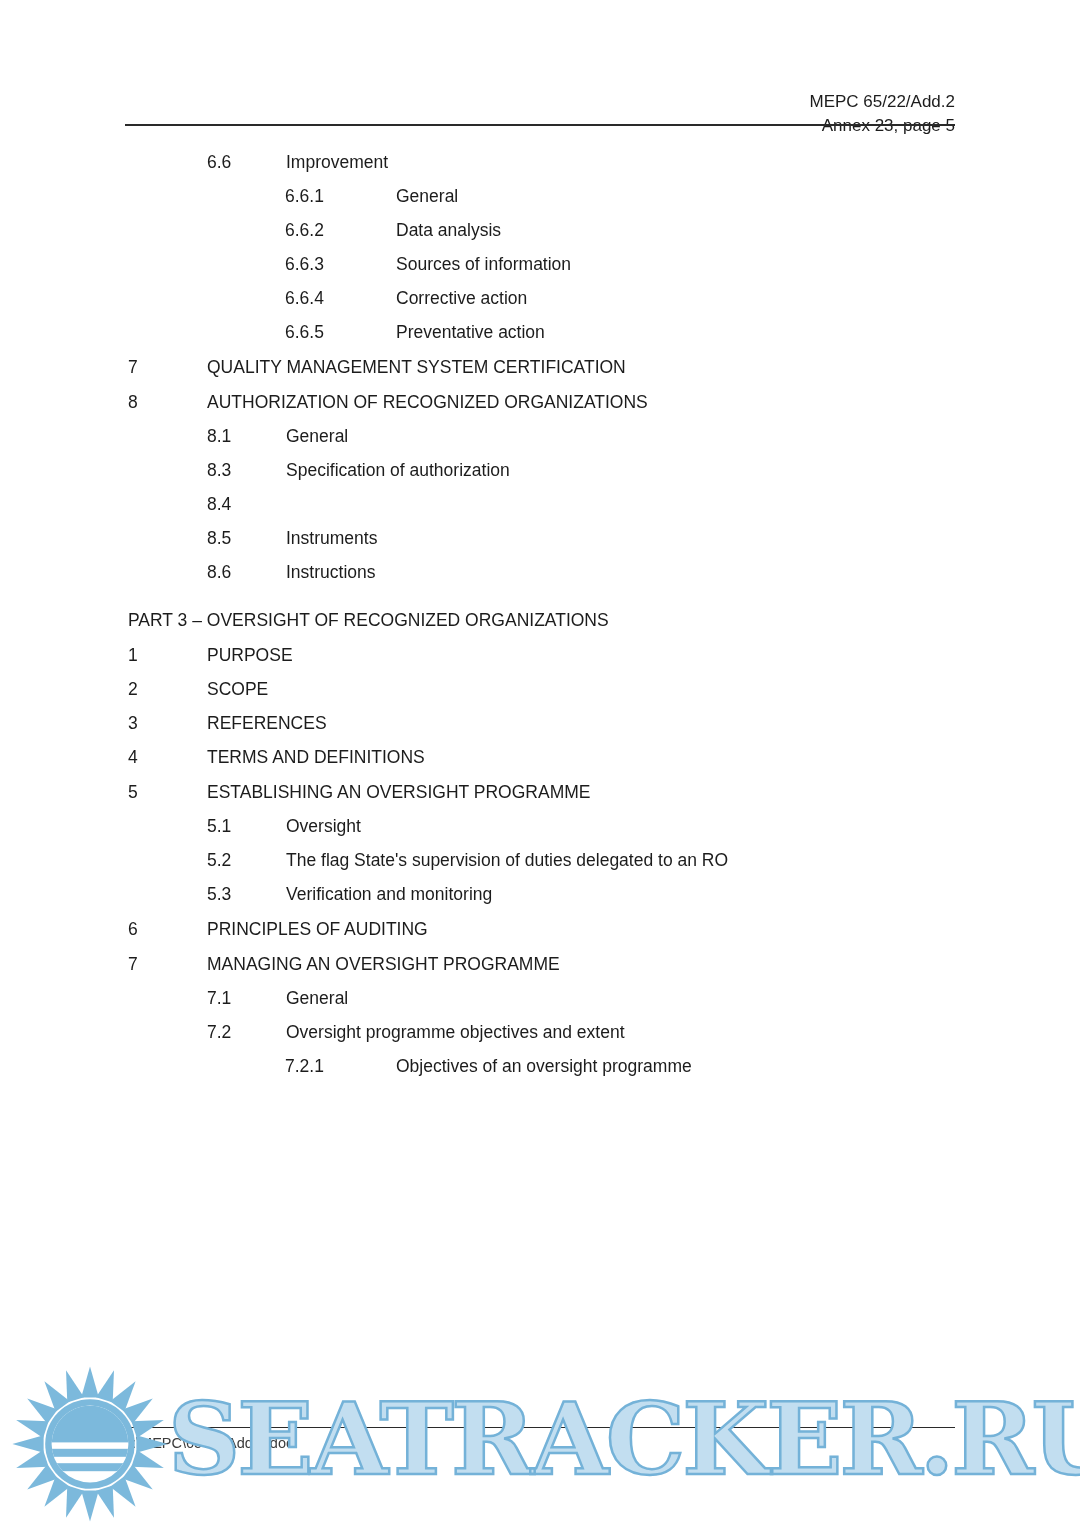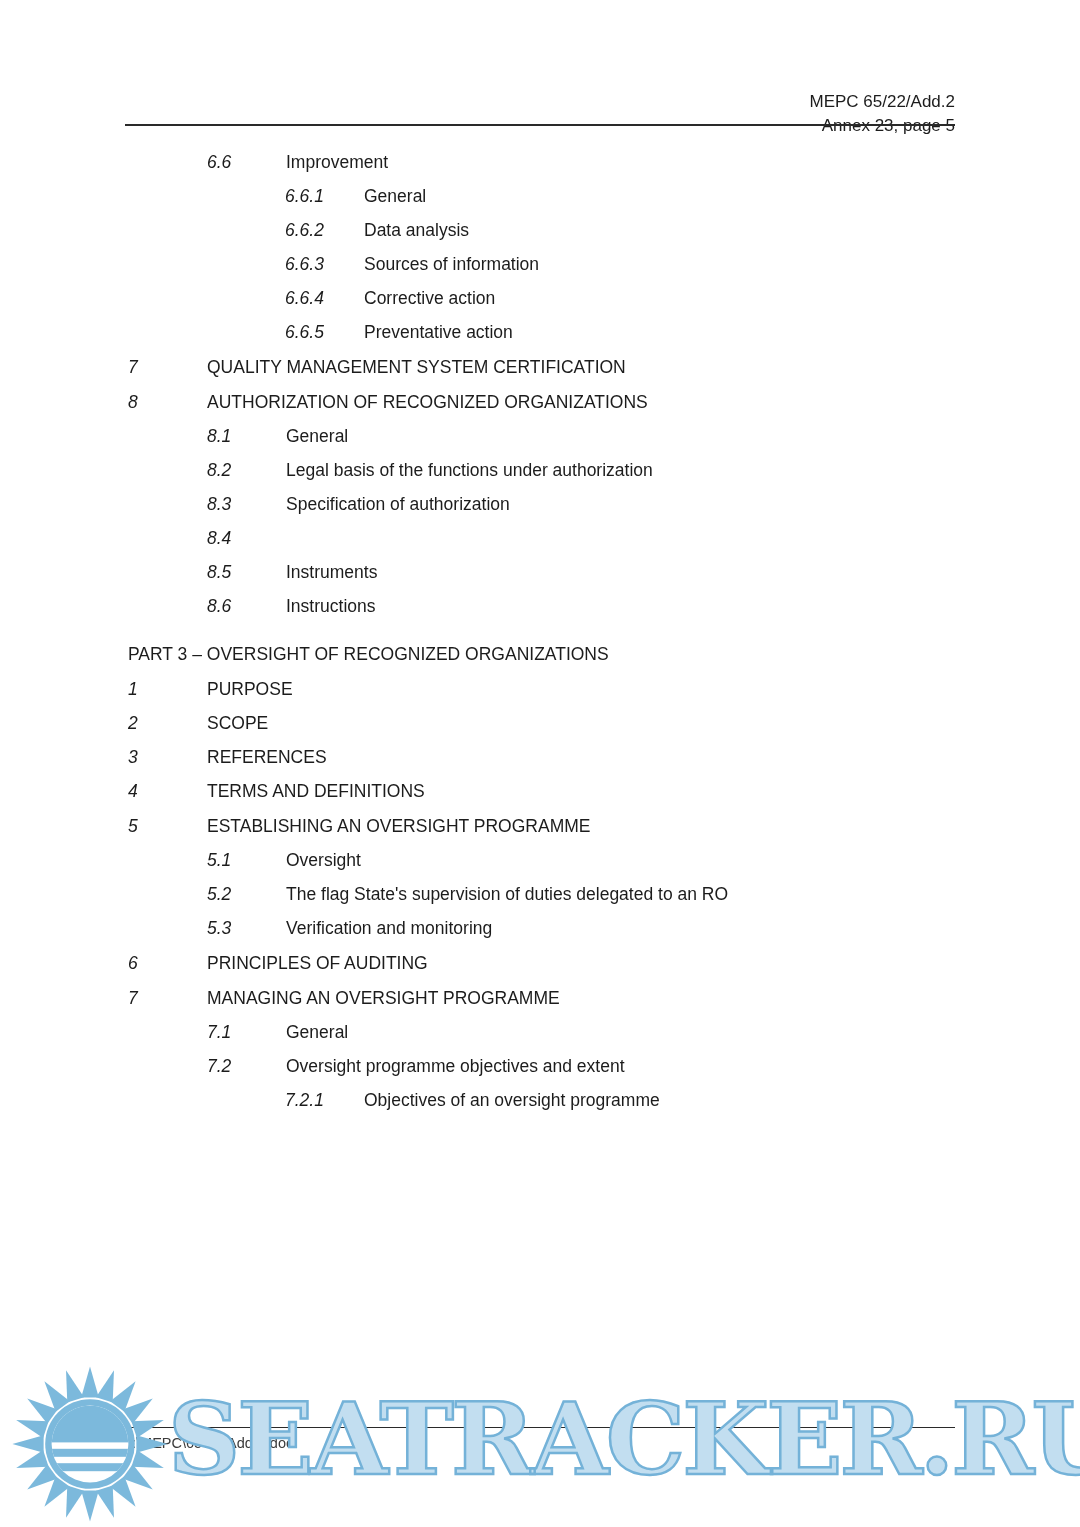--- a/index.html
+++ b/index.html
@@ -38,22 +38,22 @@
     left: 128px;
     right: 90px;
     font-size: 17.5px;
   }
   .toc-row {
     display: flex;
     line-height: 22px;
     margin-bottom: 12px;
   }
   .toc-row.level-2 { padding-left: 79px; }
-  .toc-row.level-3 { padding-left: 157px; }
-  .toc-num { flex: 0 0 79px; font-style: italic; }
+  .toc-row.level-3 { padding-left: 157px; gap: 32px; }
+  .toc-num { flex: 0 0 79px; }
   .toc-label { flex: 1 1 auto; }
   .gap-medium { margin-top: 13px; }
   .gap-large { margin-top: 26px; align-items: center; }
   .footer-rule {
     position: absolute;
     top: 1427px;
     left: 125px;
     right: 125px;
     height: 0;
     border: none;
@@ -140,24 +140,20 @@
         <span class="toc-num">7</span>
         <span class="toc-label">QUALITY MANAGEMENT SYSTEM CERTIFICATION</span>
       </div>
       <div class="toc-row level-1 gap-medium">
         <span class="toc-num">8</span>
         <span class="toc-label">AUTHORIZATION OF RECOGNIZED ORGANIZATIONS</span>
       </div>
       <div class="toc-row level-2">
         <span class="toc-num">8.1</span>
         <span class="toc-label">General</span>
-      </div>
-      <div class="toc-row level-2">
-        <span class="toc-num">8.2</span>
-        <span class="toc-label">Legal basis of the functions under authorization</span>
       </div>
       <div class="toc-row level-2">
         <span class="toc-num">8.3</span>
         <span class="toc-label">Specification of authorization</span>
       </div>
       <div class="toc-row level-2">
         <span class="toc-num">8.4</span>
       </div>
       <div class="toc-row level-2">
         <span class="toc-num">8.5</span>

